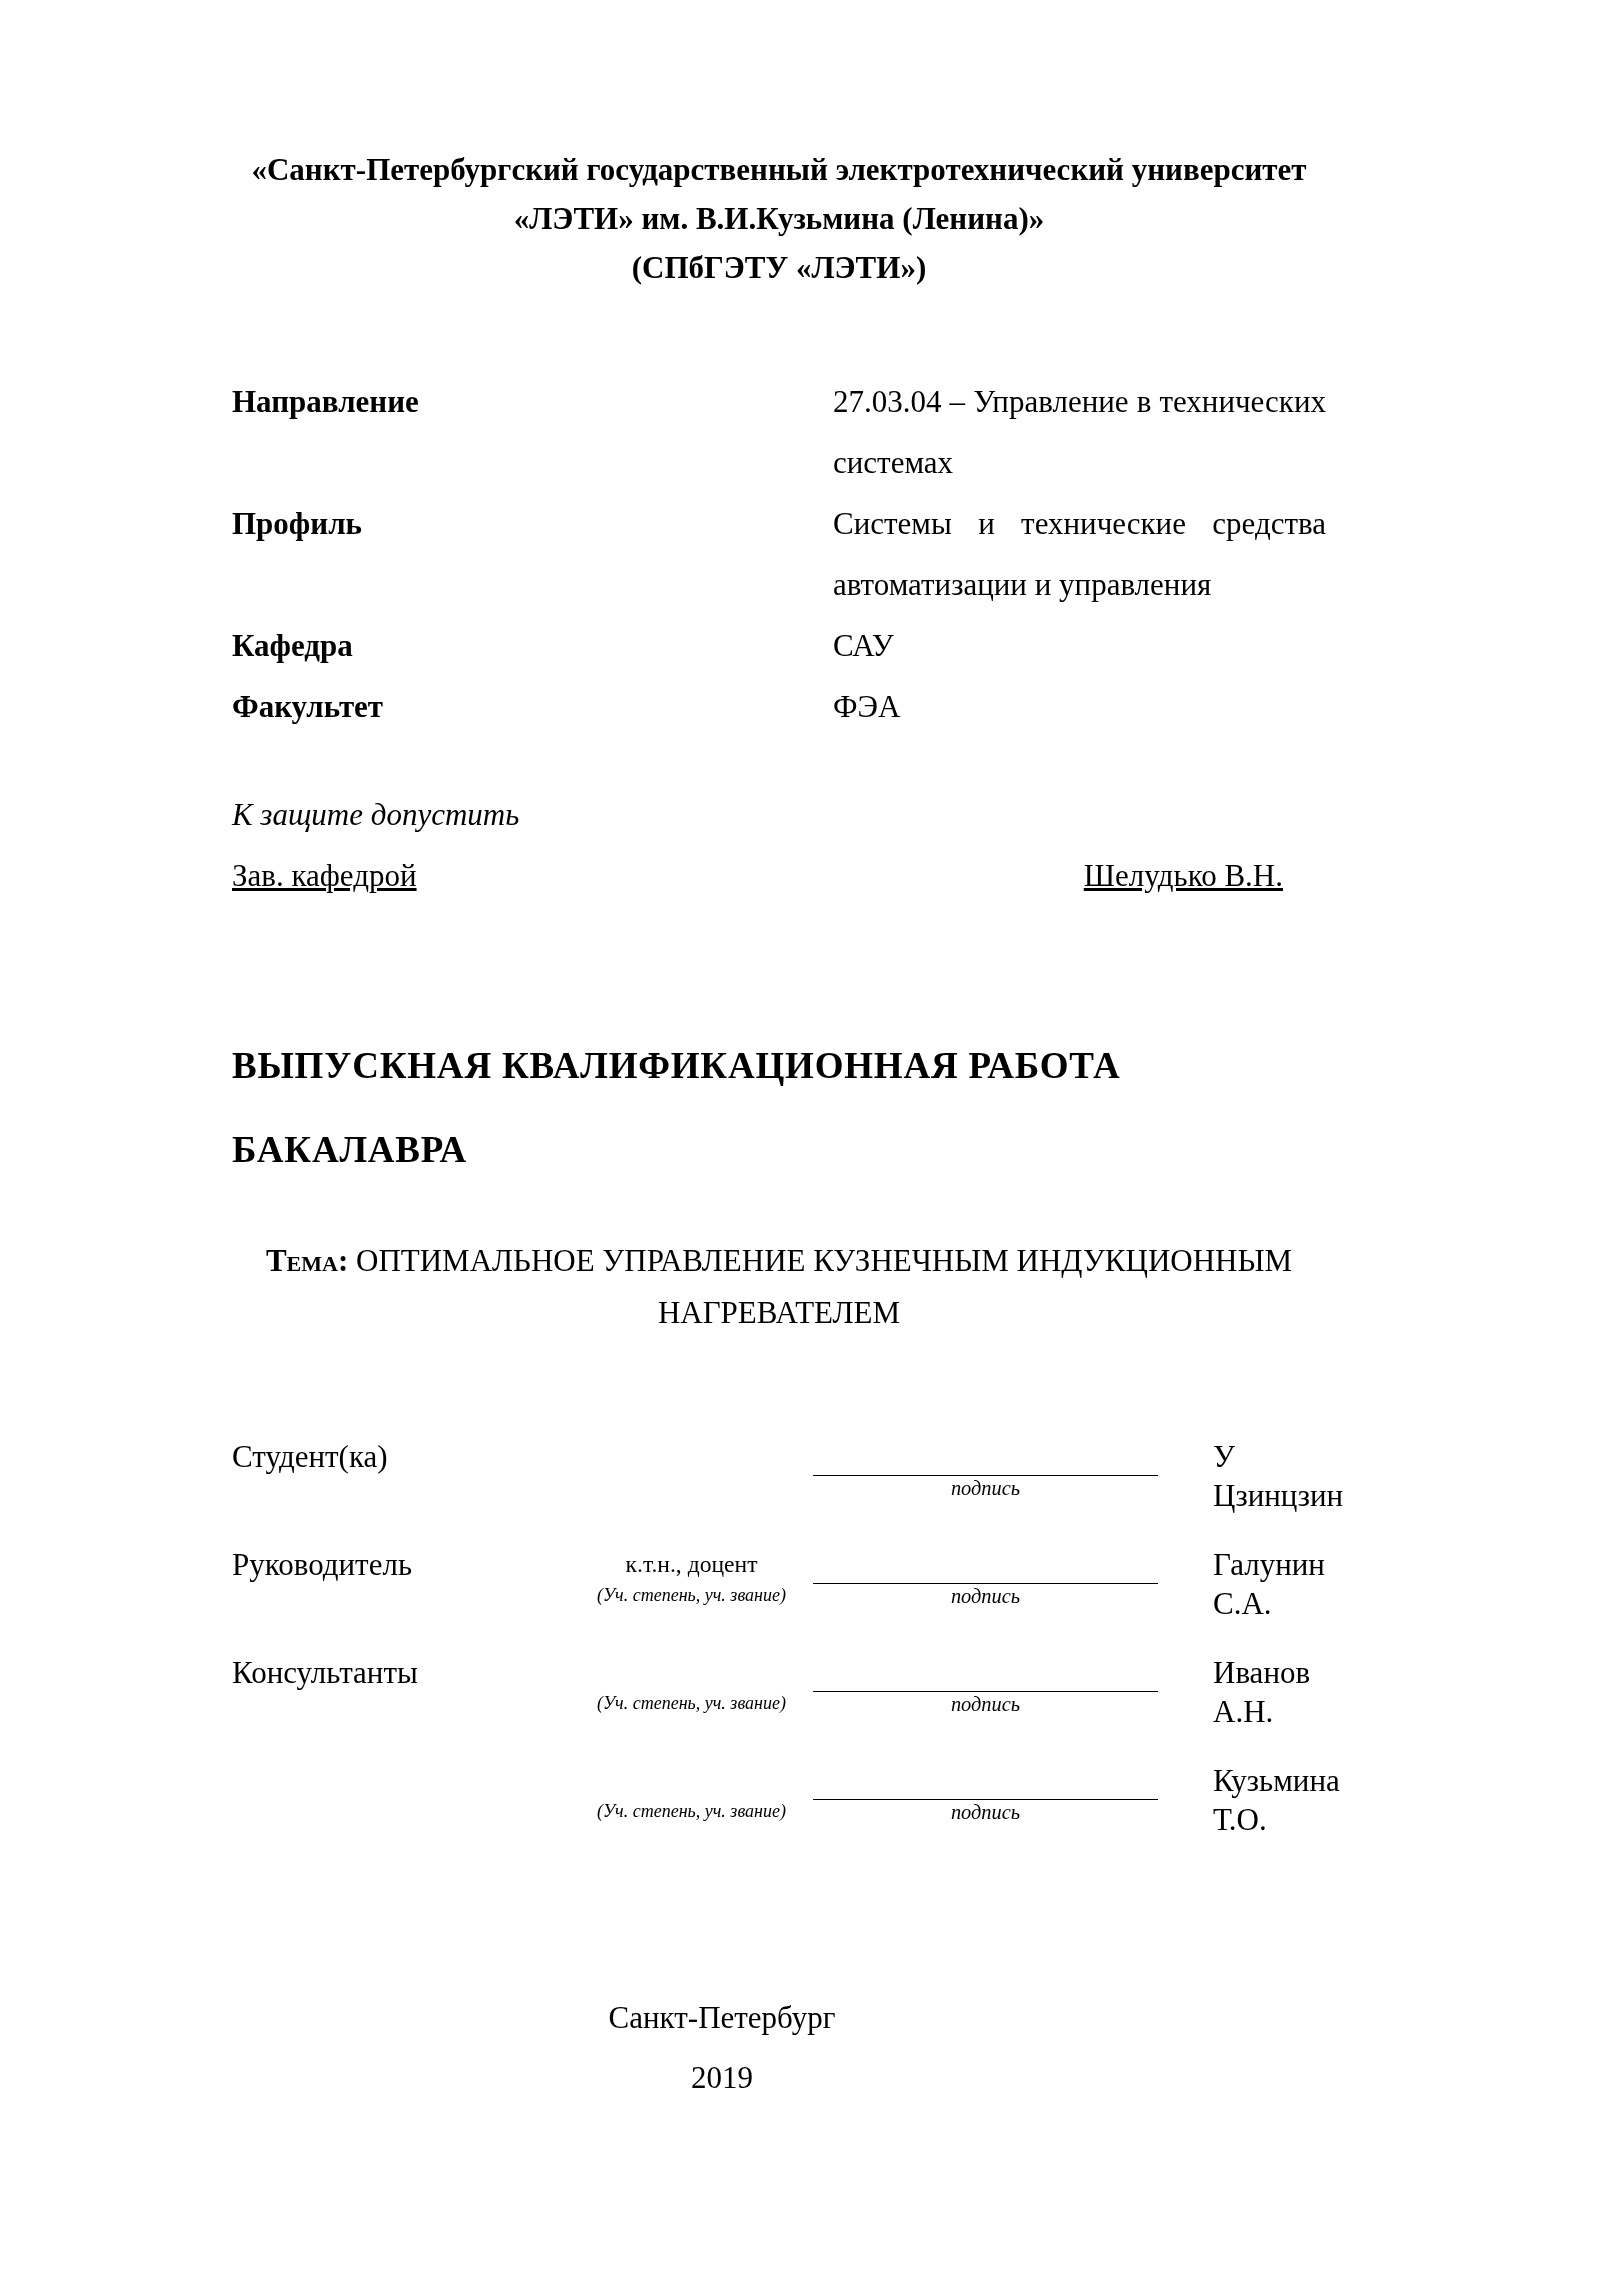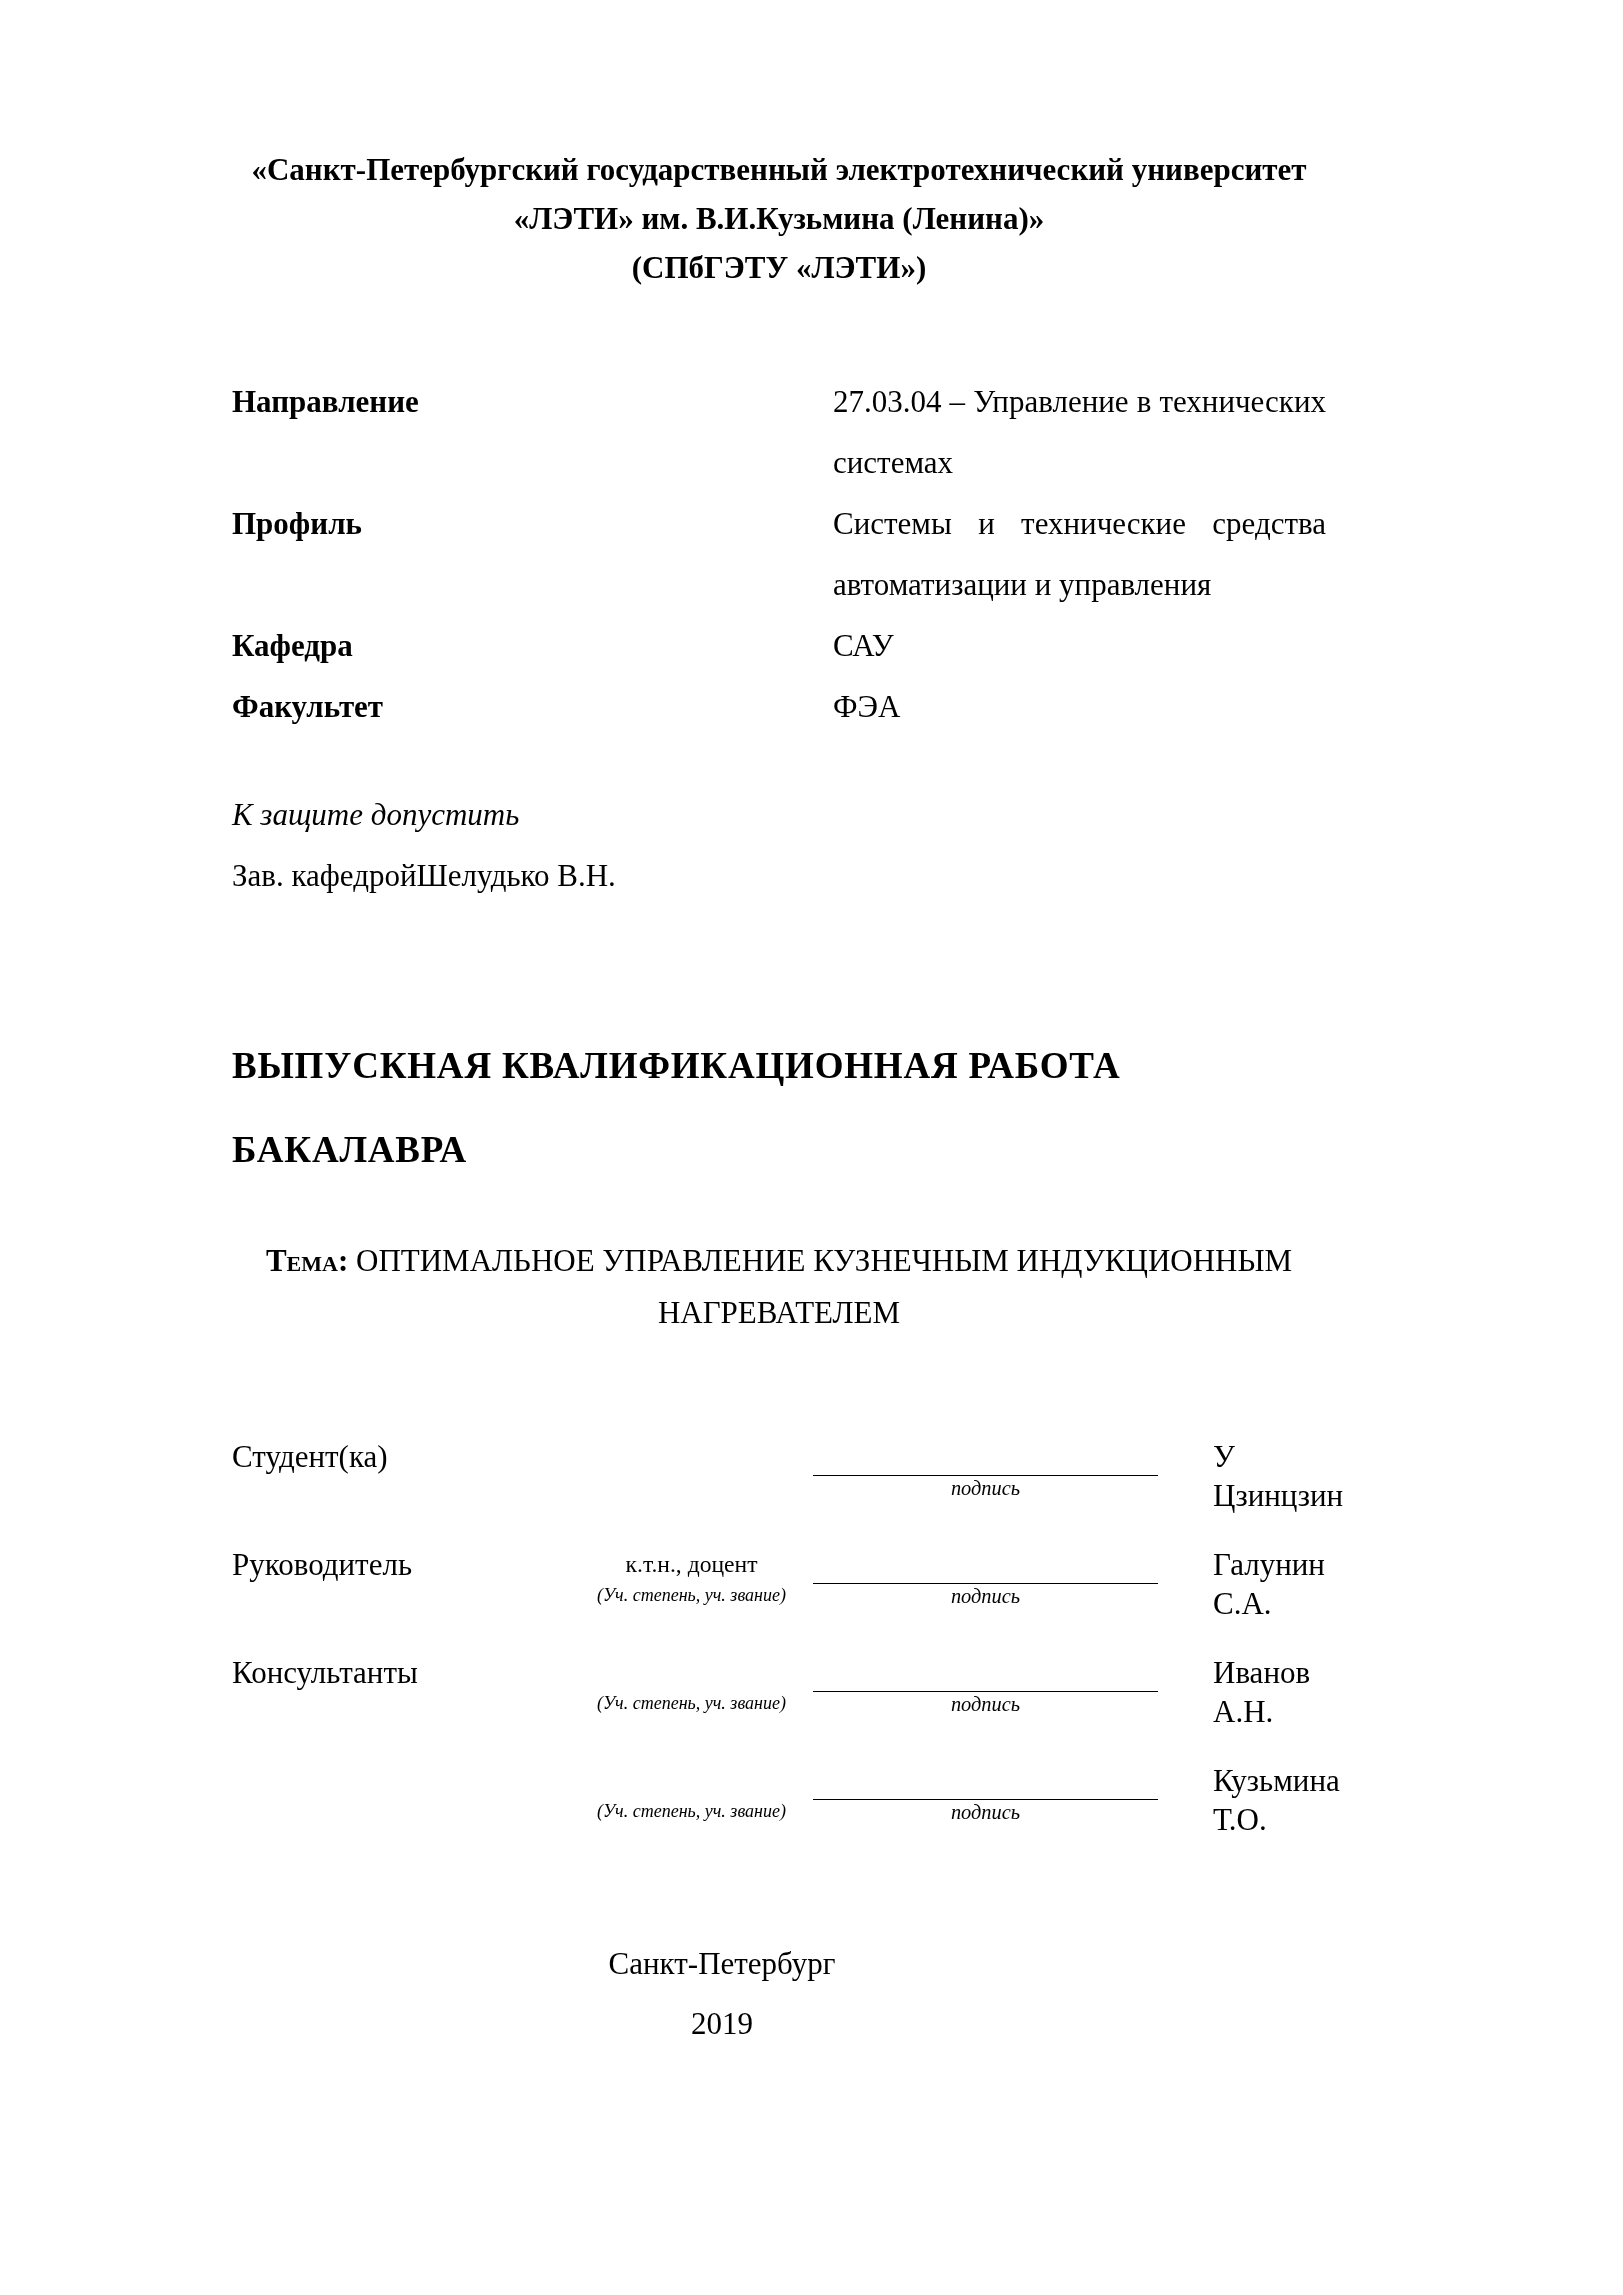--- a/index.html
+++ b/index.html
@@ -52,20 +52,22 @@
   
   .approval {
     margin-top: 47px;
     line-height: 61px;
   }
   .approval-intro {
     font-style: italic;
   }
   .approval-row {
     display: flex;
+    justify-content: space-between;
+    text-decoration: underline;
   }
   .approval-name {
     margin-right: 43px;
   }
 
   
   .main-title {
     margin-top: 118px;
     text-align: left;
     font-weight: bold;
@@ -133,21 +135,21 @@
     flex: 1;
     padding-left: 55px;
     line-height: 39px;
   }
 
   
   .footer {
     position: absolute;
     left: 0;
     right: 0;
-    top: 1934px;
+    top: 1988px;
     text-align: center;
     line-height: 60px;
   }
 </style>
 </head>
 <body>
 
 <div class="page">
 
   <div class="header">

